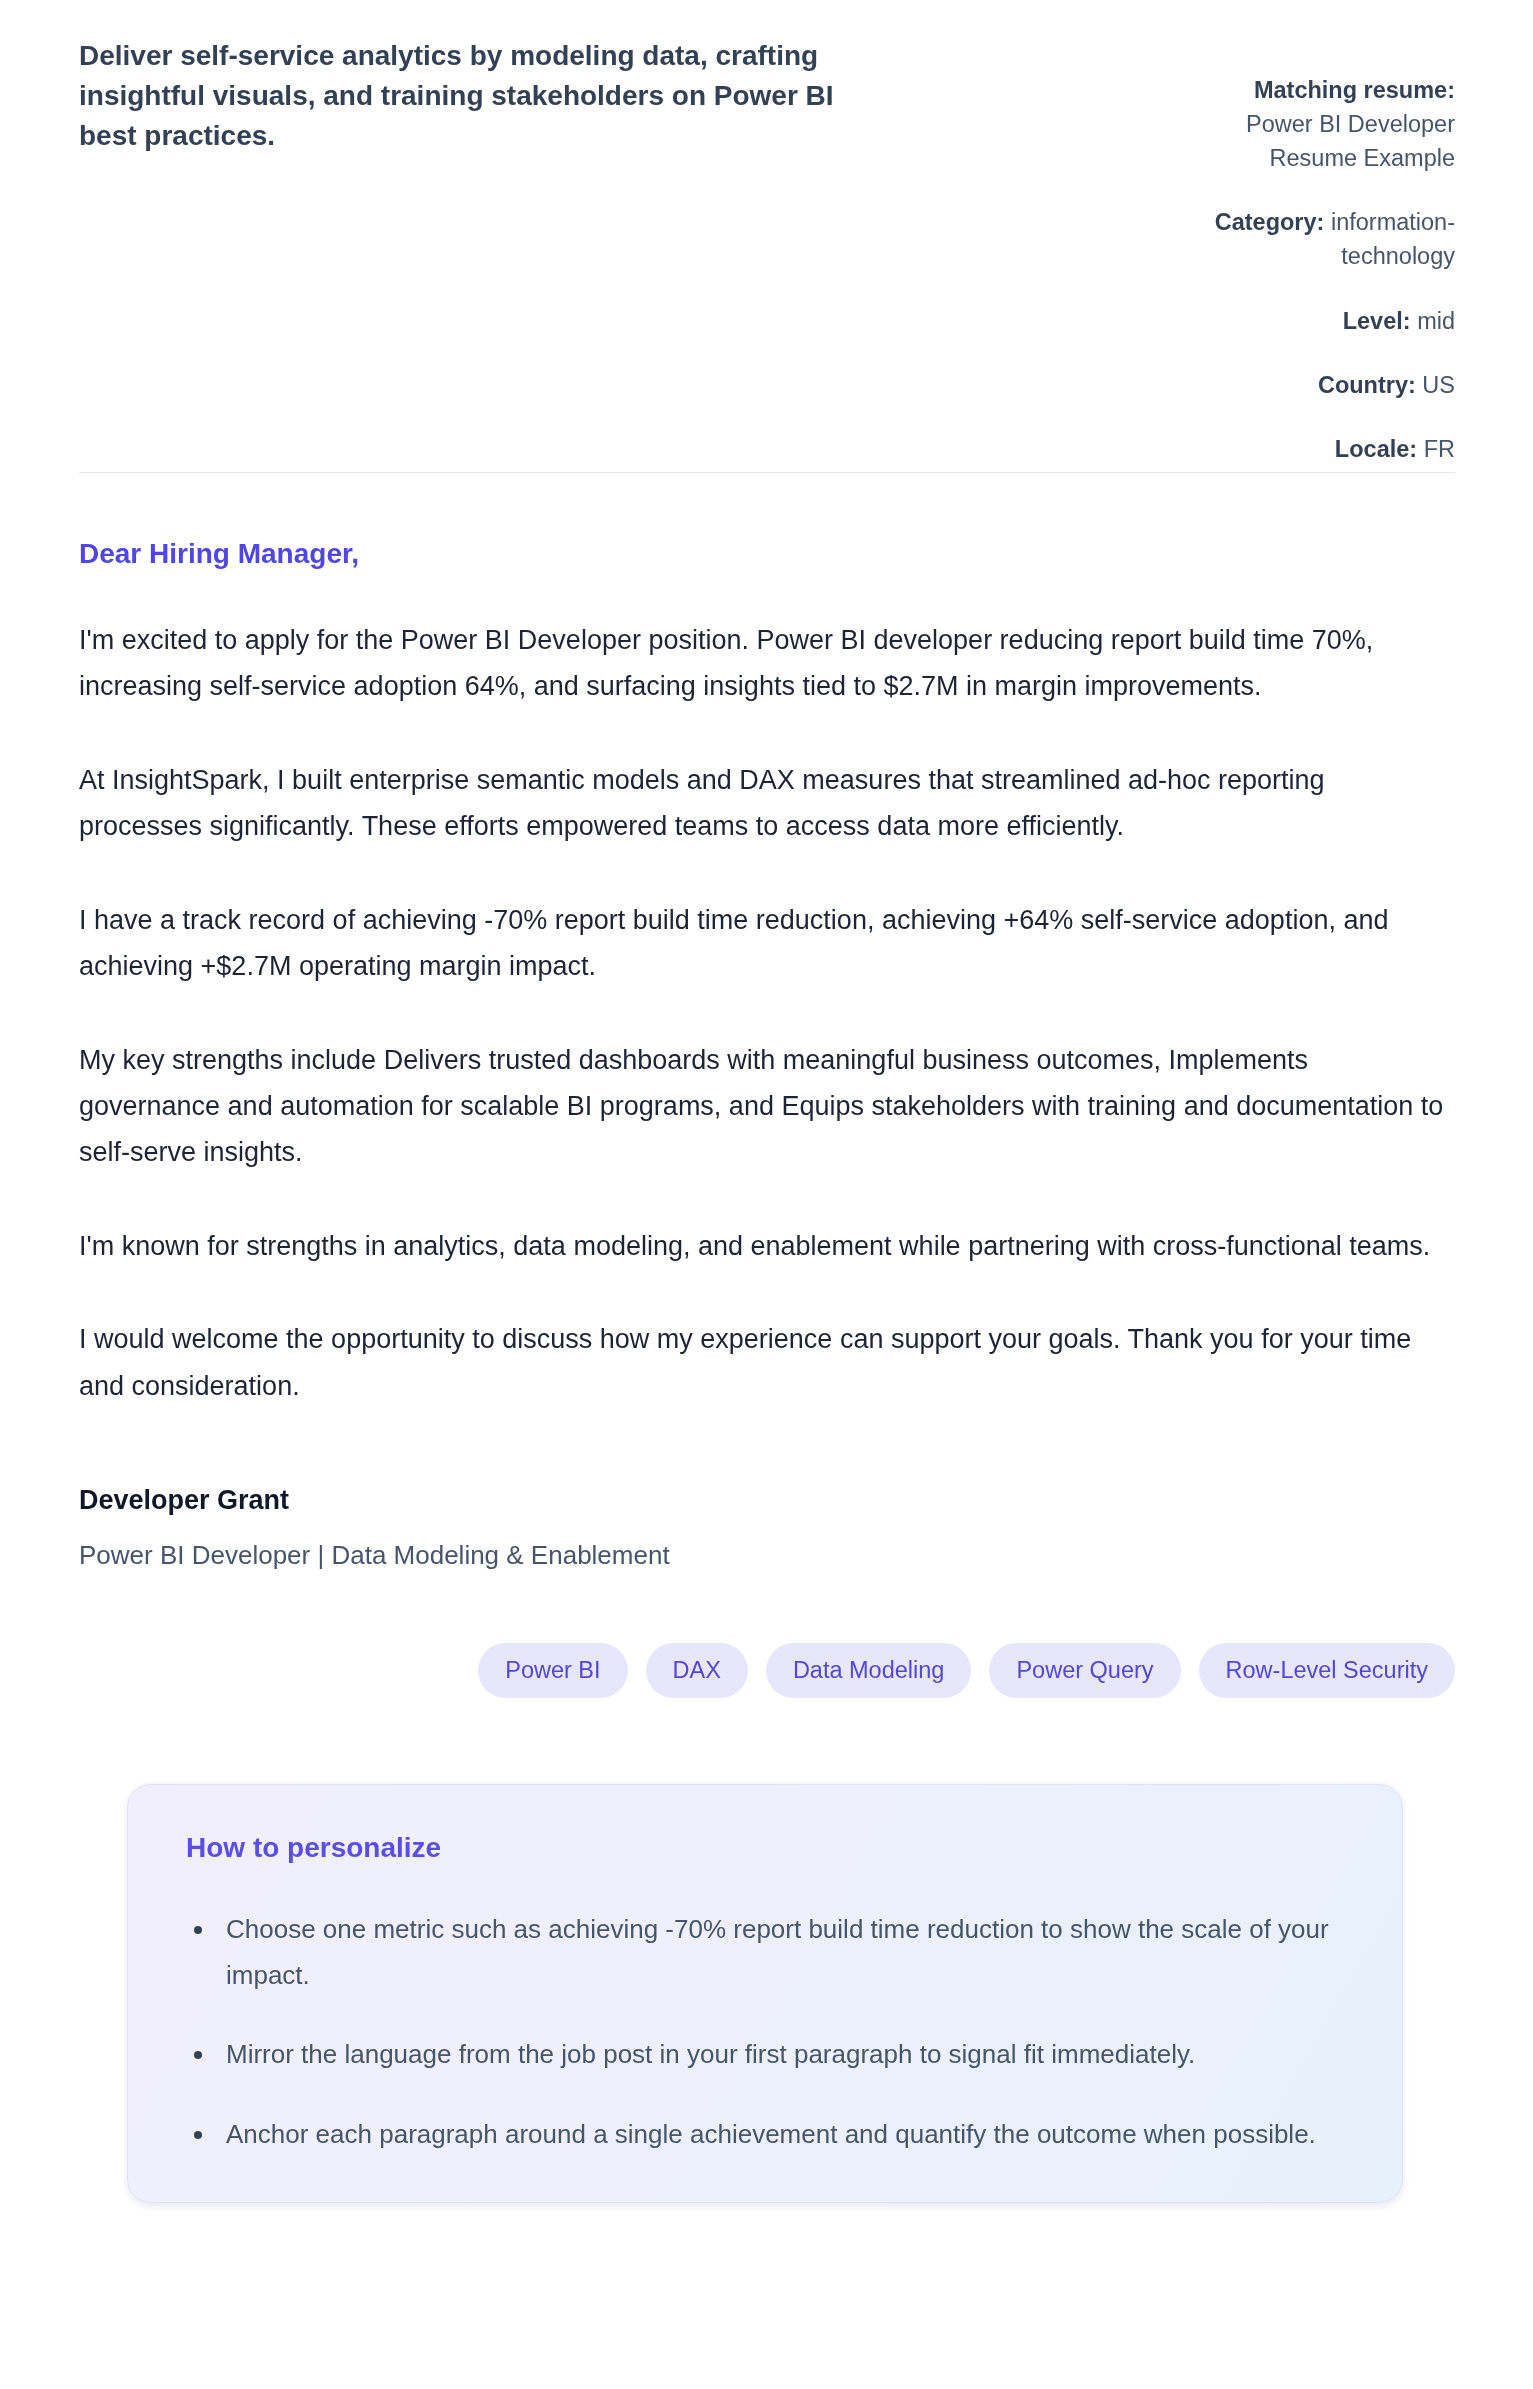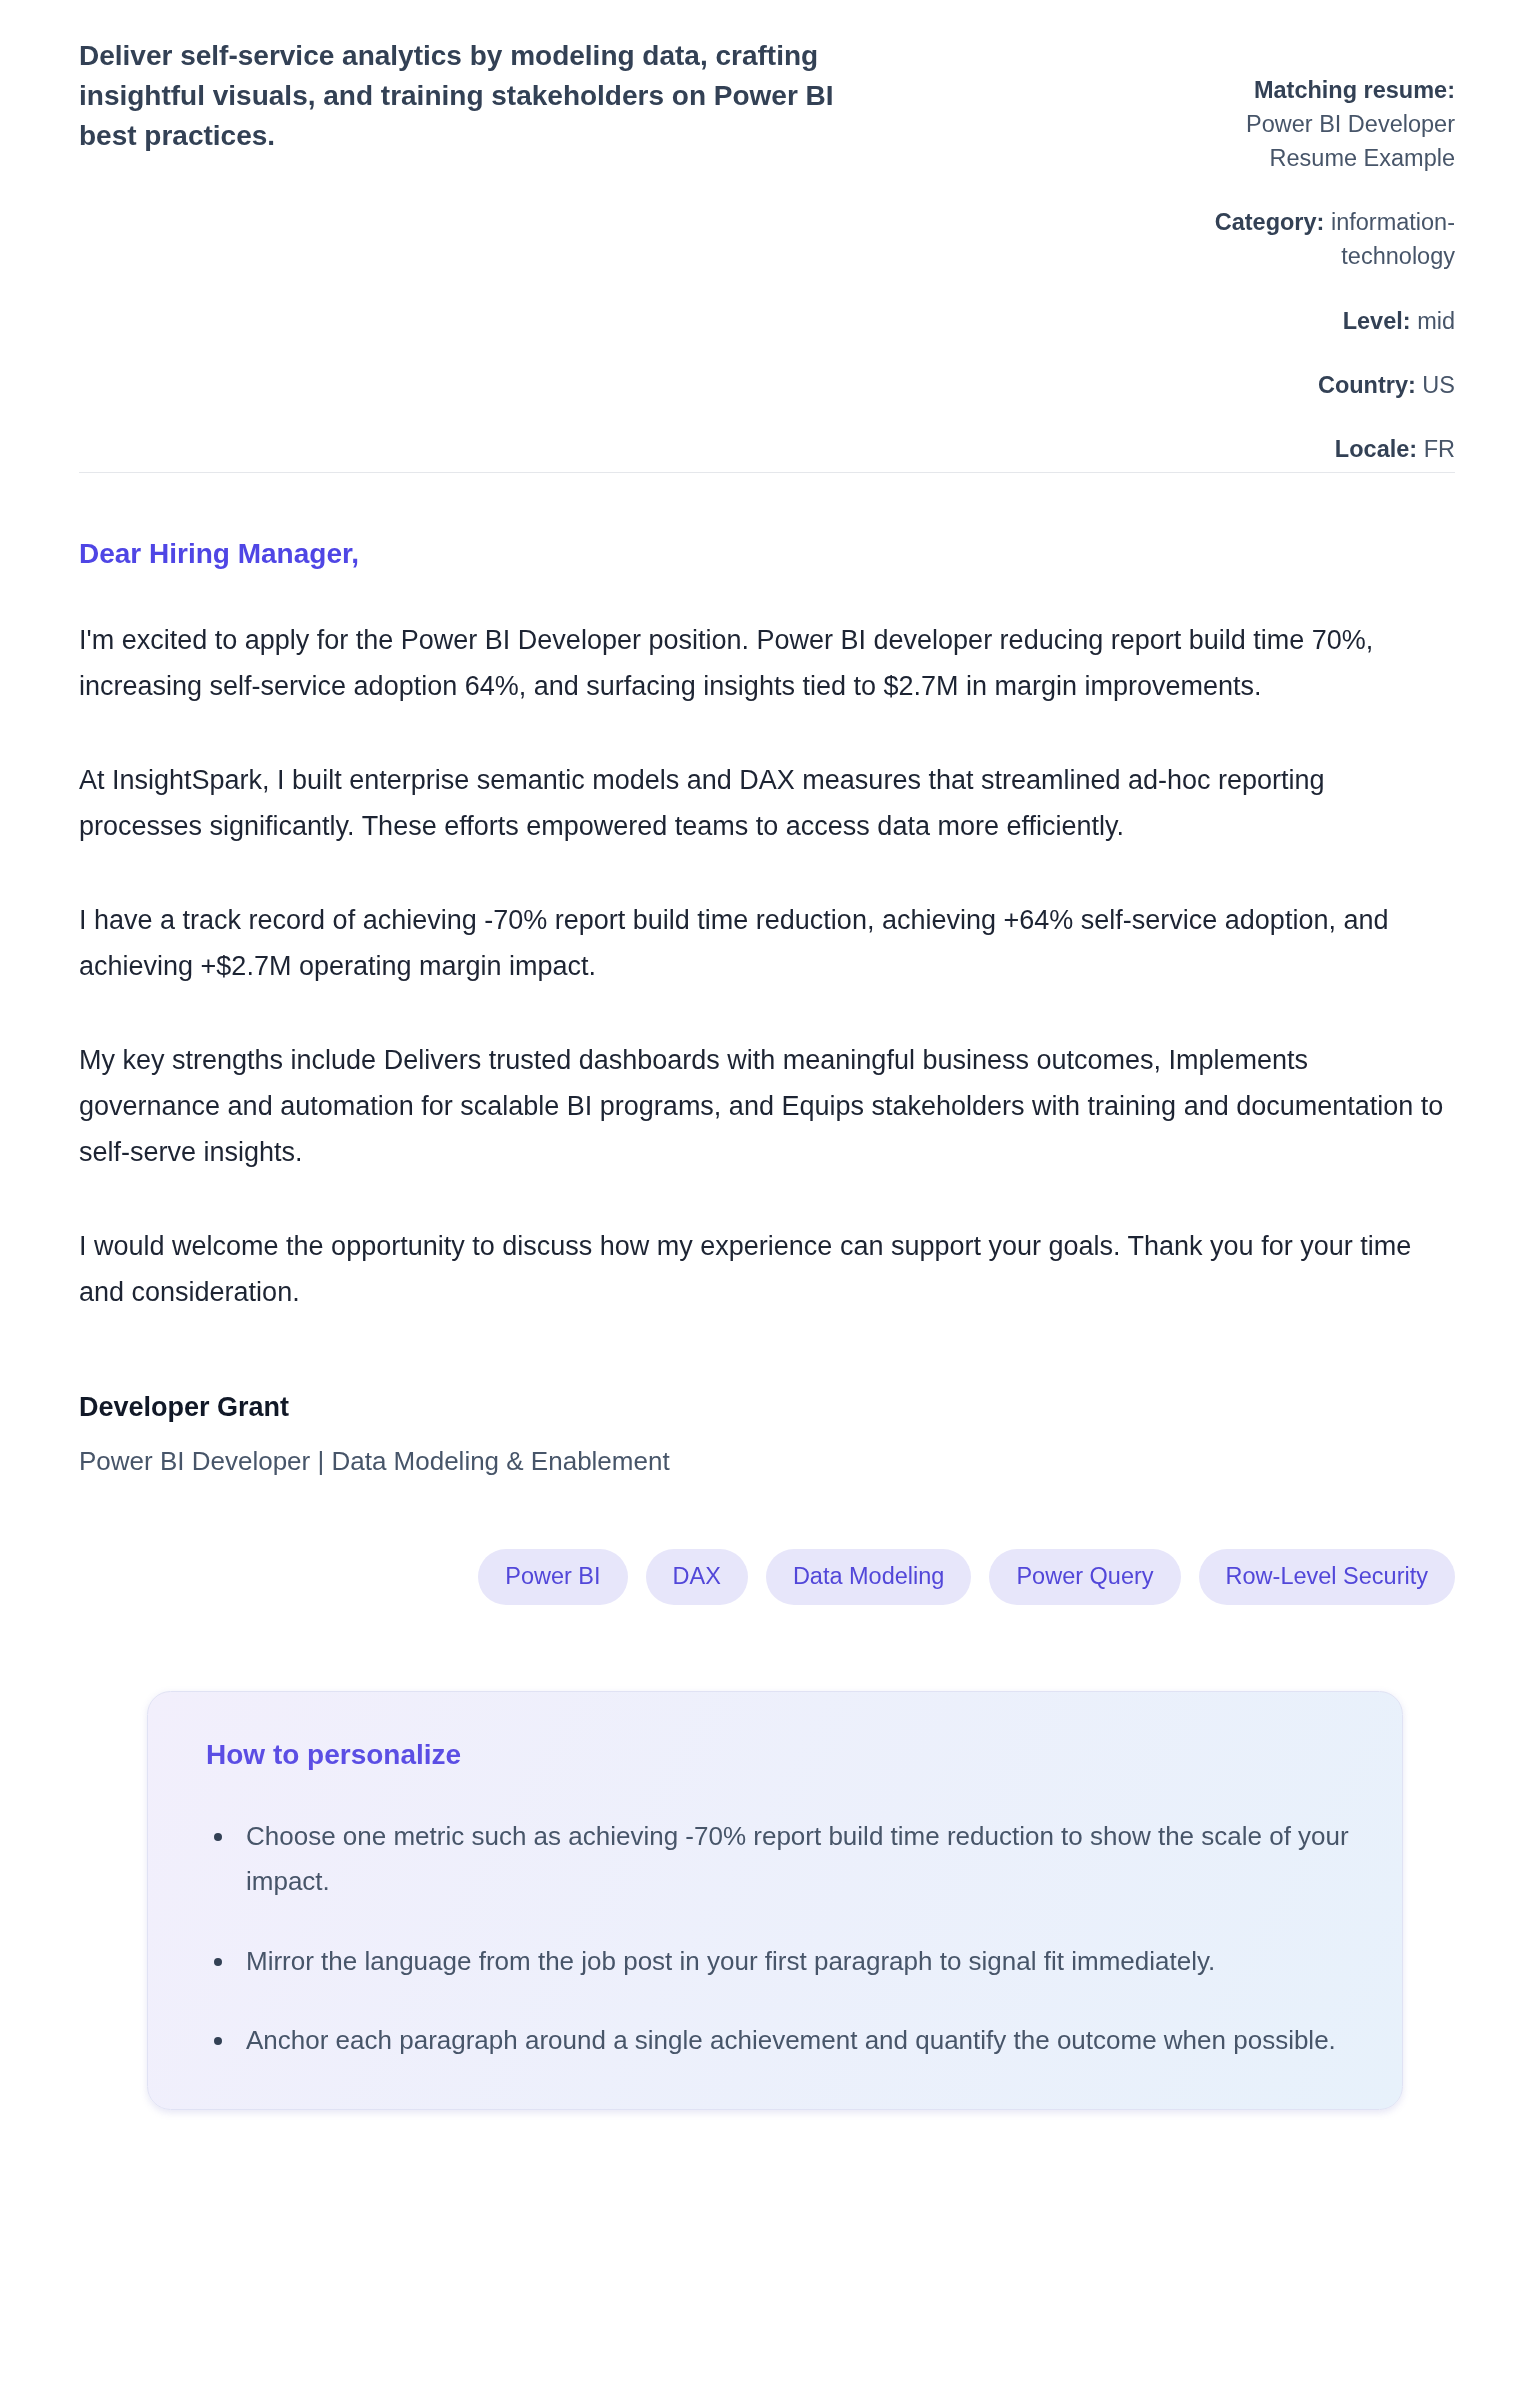--- a/index.html
+++ b/index.html
@@ -85,21 +85,21 @@
     color: #5247d9;
     font-size: 23.5px;
     line-height: 1;
     padding: 16px 27px;
     border-radius: 901px;
     white-space: nowrap;
   }
 
   
   .tips {
-    margin: 86px 52px 0 68px;
+    margin: 86px 52px 0 48px;
     background: linear-gradient(120deg, #f2effc 0%, #e7f1fb 100%);
     border: 0.9px solid #e0e2f4;
     border-radius: 23.5px;
     padding: 47px 39px 36px 58px;
     box-shadow: 0 2.7px 7.2px rgba(120, 120, 200, 0.18);
   }
   .tips-title {
     margin: 0 0 43px 0;
     font-size: 28px;
     font-weight: 700;
@@ -151,20 +151,21 @@
 
   <hr class="divider">
 
   <main>
     <h2 class="greeting">Dear Hiring Manager,</h2>
 
     <p class="para">I'm excited to apply for the Power BI Developer position. Power BI developer reducing report build time 70%, increasing self-service adoption 64%, and surfacing insights tied to $2.7M in margin improvements.</p>
     <p class="para">At InsightSpark, I built enterprise semantic models and DAX measures that streamlined ad-hoc reporting processes significantly. These efforts empowered teams to access data more efficiently.</p>
     <p class="para">I have a track record of achieving -70% report build time reduction, achieving +64% self-service adoption, and achieving +$2.7M operating margin impact.</p>
     <p class="para">My key strengths include Delivers trusted dashboards with meaningful business outcomes, Implements governance and automation for scalable BI programs, and Equips stakeholders with training and documentation to self-serve insights.</p>
+    <p class="para">I'm known for strengths in analytics, data modeling, and enablement while partnering with cross-functional teams.</p>
     <p class="para">I would welcome the opportunity to discuss how my experience can support your goals. Thank you for your time and consideration.</p>
 
     <p class="sig-name">Developer Grant</p>
     <p class="sig-title">Power BI Developer | Data Modeling &amp; Enablement</p>
 
     <div class="tags">
       <span class="tag">Power BI</span>
       <span class="tag">DAX</span>
       <span class="tag">Data Modeling</span>
       <span class="tag">Power Query</span>

